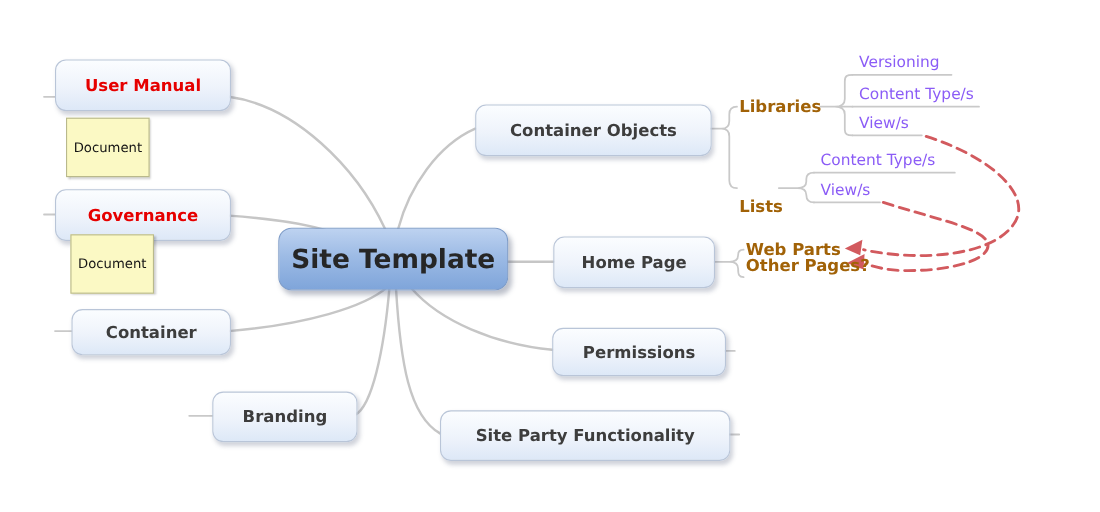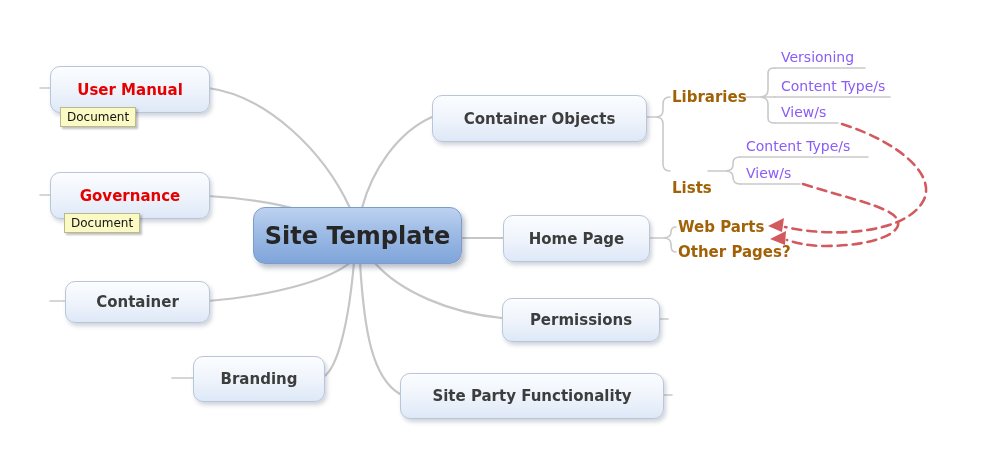--- a/index.html
+++ b/index.html
@@ -25,21 +25,21 @@
   .topic-red{color:var(--emphasis-color,#e60000);}
   .root-box{
     position:absolute;display:flex;align-items:center;justify-content:center;
     background:linear-gradient(180deg,#bdd2f0 0%,#9dbbe5 45%,#7fa5da 100%);
     border:1px solid #7e9cc8;border-radius:12px;
     box-shadow:3px 4px 5px rgba(90,100,125,0.40);
     font-weight:bold;font-size:24px;color:#262626;white-space:nowrap;
   }
   .tag{
     position:absolute;background:var(--tag-fill,#fbf9c4);border:1px solid #b9b98c;
-    font-size:12px;line-height:16px;padding:1px 6px;color:#141414;
+    font-size:12px;line-height:16px;padding:18px 6px;color:#141414;
     box-shadow:1.5px 1.5px 2px rgba(0,0,0,0.25);white-space:nowrap;
   }
   .line-topic{
     position:absolute;font-weight:bold;font-size:15px;color:#a16207;white-space:nowrap;
   }
   .line-subtopic{
     position:absolute;font-weight:normal;font-size:14px;color:#8b5cf6;white-space:nowrap;
   }
 </style>
 </head>
@@ -83,21 +83,21 @@
       <polygon class="rel-arrow" points="768,226 784,218 782,232"></polygon>
     </g>
     <g>
       <path class="rel-line" d="M803,184 C846,198 889,206 897,219 C905,233 873,246 825,246 C807,246 797,243 787,240"></path>
       <polygon class="rel-arrow" points="770,239 786,231 785,245"></polygon>
     </g>
   </svg>
 
   <div class="root-box" style="left:253px;top:207px;width:207px;height:55px;">Site Template</div>
 
-  <div class="topic-box topic-red" style="left:50px;top:54px;width:158px;height:45px;margin-top:12px;">User Manual</div>
+  <div class="topic-box topic-red" style="left:50px;top:54px;width:158px;height:45px;">User Manual</div>
   <div class="tag" style="left:60px;top:107px;">Document</div>
 
   <div class="topic-box topic-red" style="left:50px;top:172px;width:158px;height:45px;">Governance</div>
   <div class="tag" style="left:64px;top:213px;">Document</div>
 
   <div class="topic-box" style="left:65px;top:281px;width:143px;height:40px;">Container</div>
 
   <div class="topic-box" style="left:193px;top:356px;width:130px;height:44px;">Branding</div>
 
   <div class="topic-box" style="left:432px;top:95px;width:213px;height:45px;">Container Objects</div>
@@ -111,15 +111,15 @@
   <div class="line-topic" style="left:672px;top:88px;">Libraries</div>
   <div class="line-subtopic" style="left:781px;top:49px;">Versioning</div>
   <div class="line-subtopic" style="left:781px;top:78px;">Content Type/s</div>
   <div class="line-subtopic" style="left:781px;top:104px;">View/s</div>
 
   <div class="line-topic" style="left:672px;top:179px;">Lists</div>
   <div class="line-subtopic" style="left:746px;top:138px;">Content Type/s</div>
   <div class="line-subtopic" style="left:746px;top:165px;">View/s</div>
 
   <div class="line-topic" style="left:678px;top:218px;">Web Parts</div>
-  <div class="line-topic" style="left:678px;top:243px;">Other Pages?</div>
+  <div class="line-topic" style="left:678px;top:232px;">Other Pages?</div>
 
 </div>
 
 </body></html>

